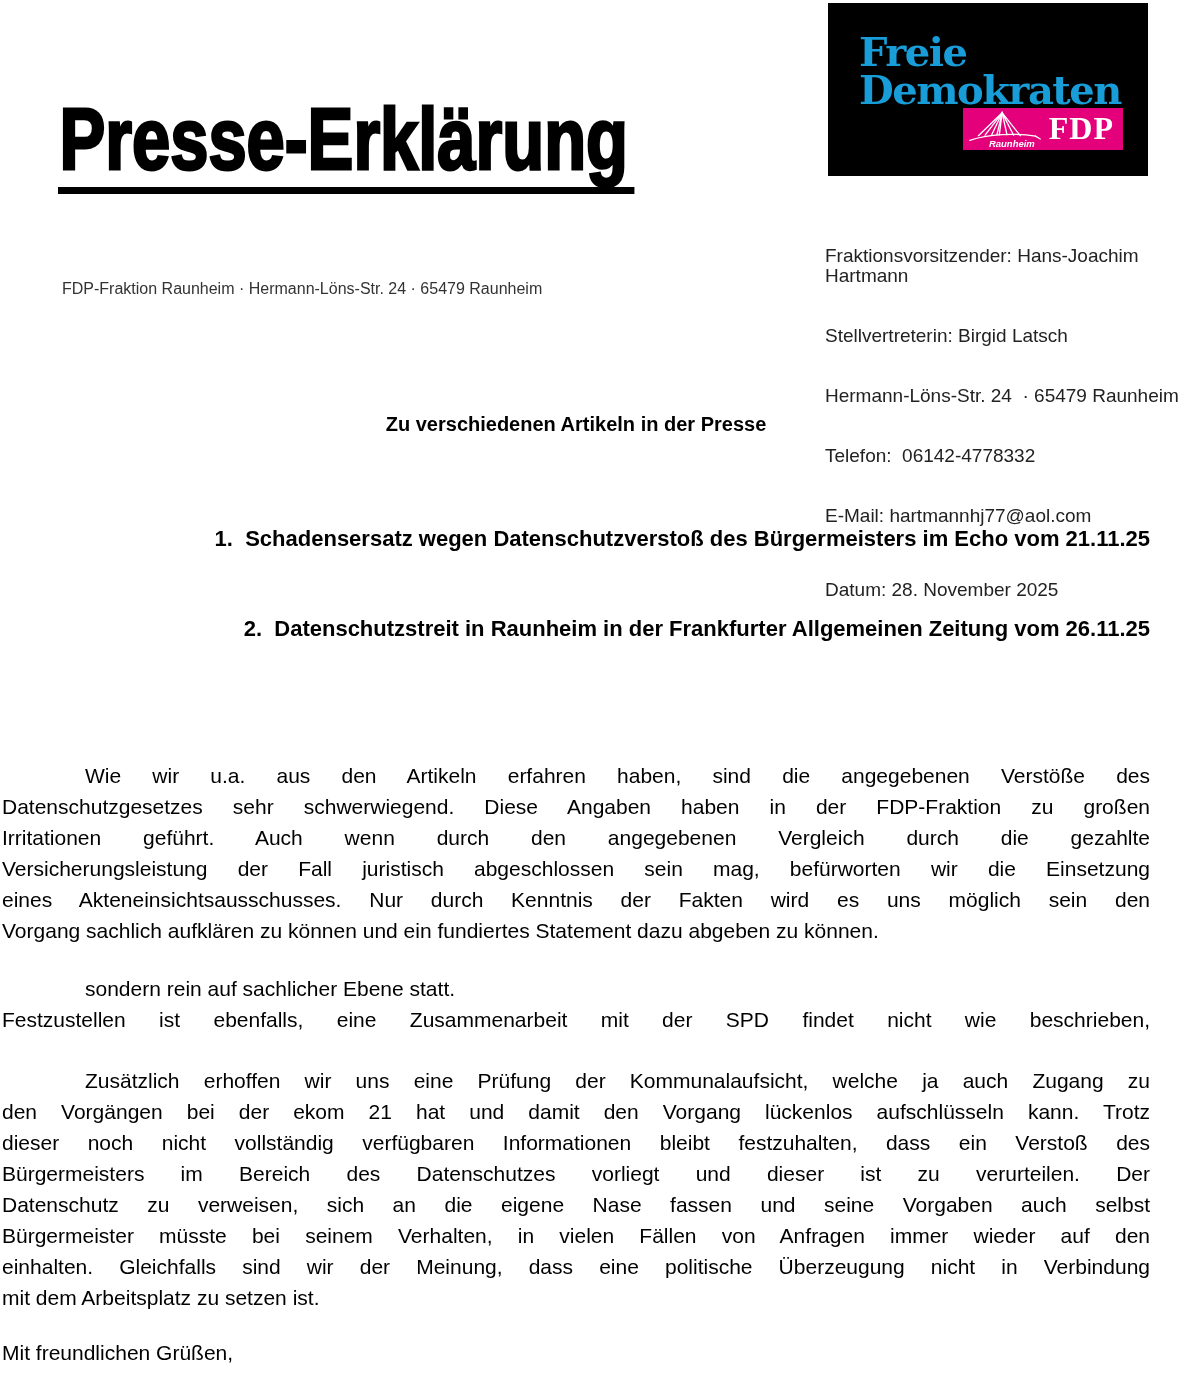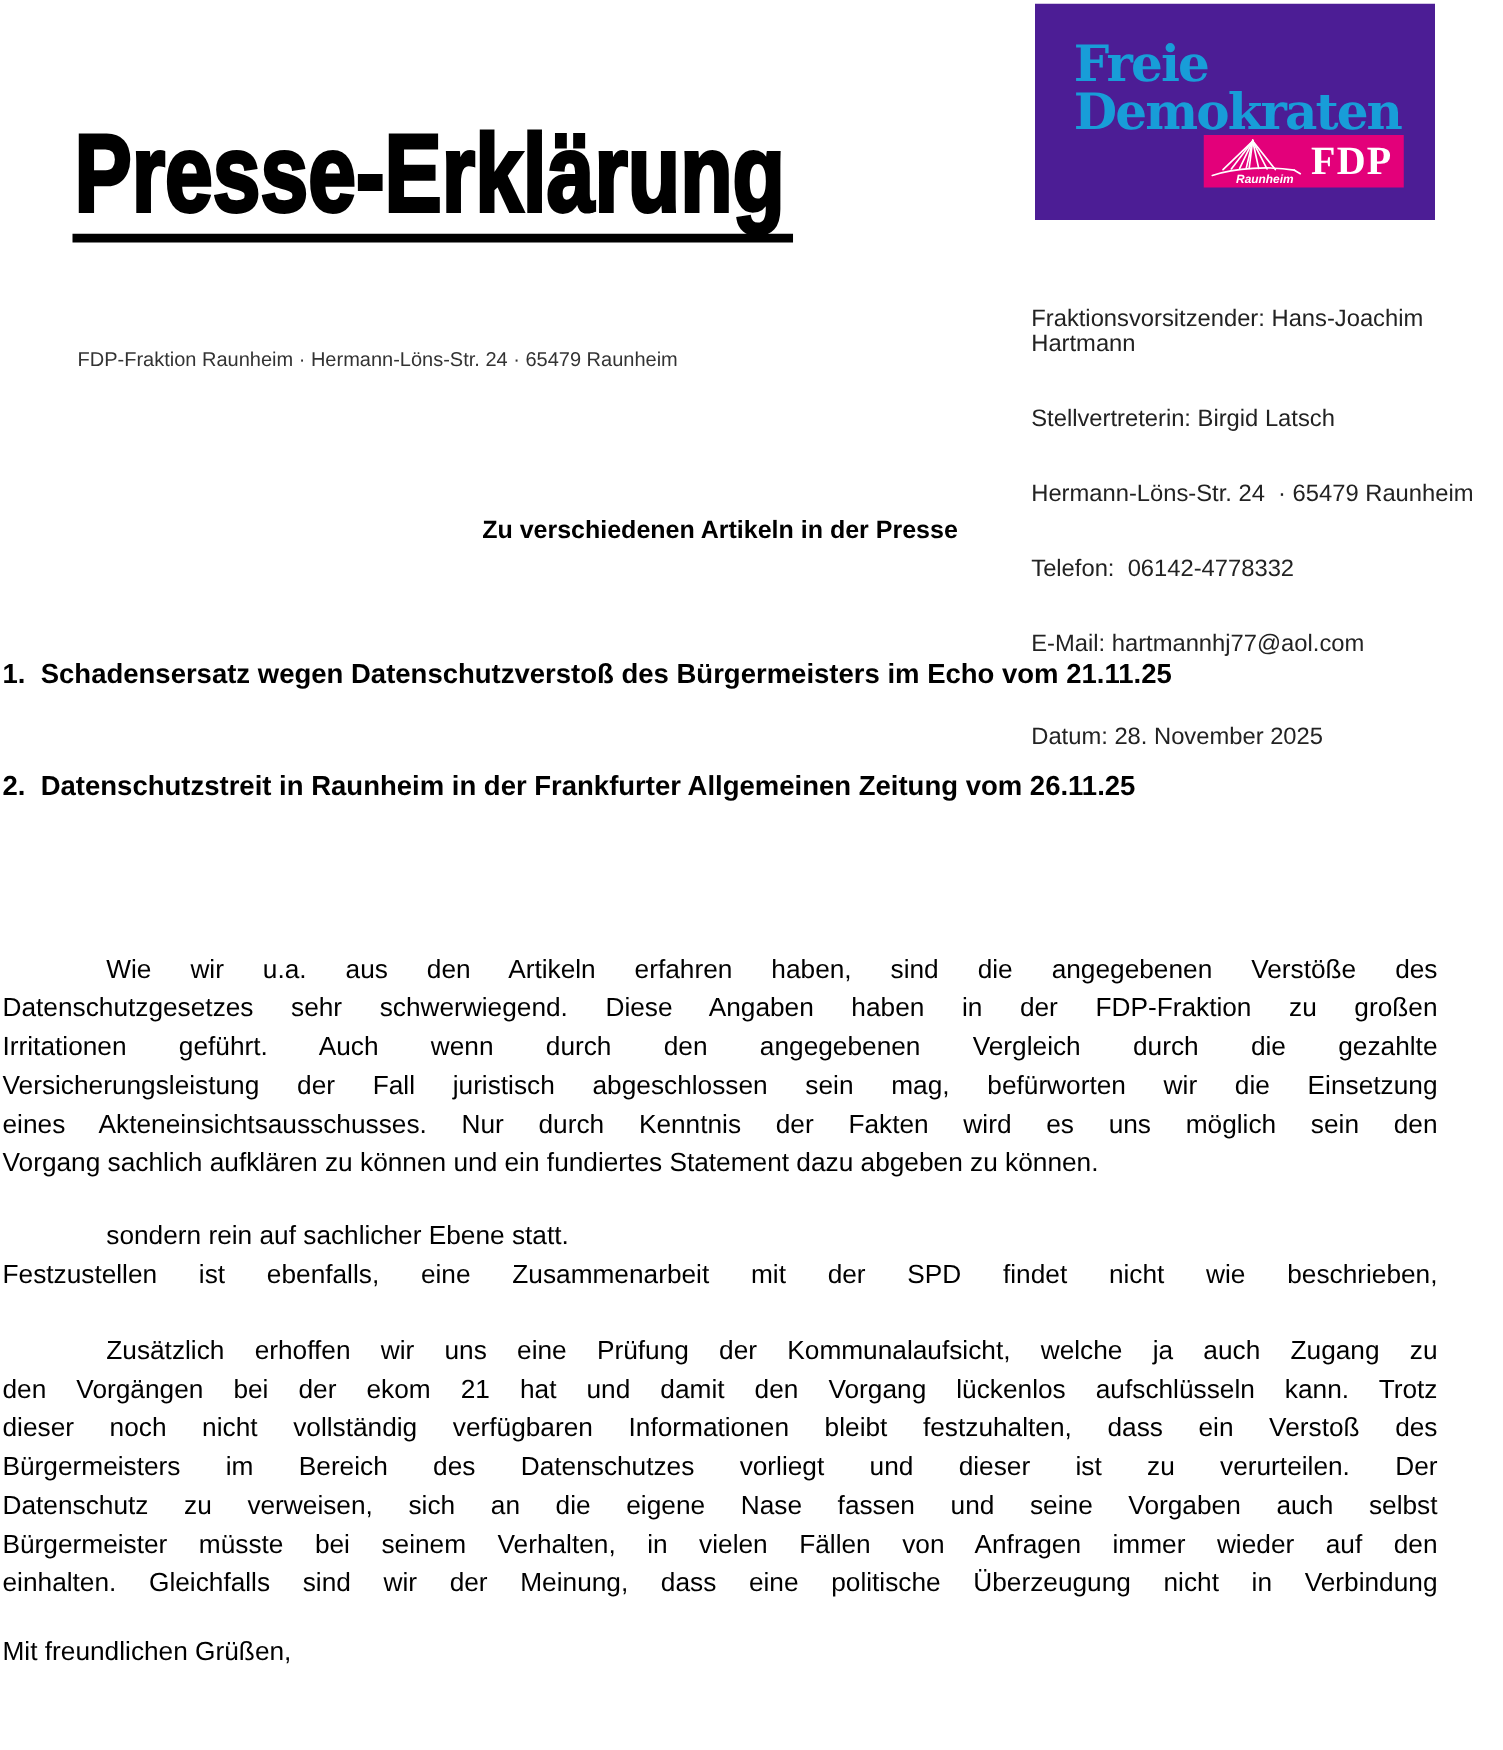--- a/index.html
+++ b/index.html
@@ -42,21 +42,21 @@
     white-space: pre-wrap;
   }
 
   
   .logo {
     position: absolute;
     left: 828px;
     top: 3px;
     width: 320px;
     height: 173px;
-    background: #4c1d95;
+    background: #000000;
   }
   .logo-text {
     position: absolute;
     left: 31px;
     top: 30px;
     font-family: "DejaVu Serif", serif;
     font-weight: bold;
     font-size: 40px;
     line-height: 38px;
     letter-spacing: -1.5px;
@@ -110,21 +110,21 @@
     text-align: center;
     font-weight: bold;
     font-size: 20px;
     line-height: 28px;
   }
   .list {
     margin-top: 26px;
     font-weight: bold;
     font-size: 22px;
     line-height: 30px;
-    text-align: left;
+    text-align: right;
     white-space: pre-wrap;
   }
   .para { width: 100%; }
   .p1 { margin-top: 56px; }
   .p2 { margin-top: 27px; }
   .p3 { margin-top: 30px; }
   .jline { text-align: justify; text-align-last: justify; }
   .jline.jlast { text-align-last: left; }
   .para .jline:first-child { text-indent: 83px; }
 
@@ -194,19 +194,20 @@
         <div class="jline">Festzustellen ist ebenfalls, eine Zusammenarbeit mit der SPD findet nicht wie beschrieben,</div>
       </div>
     <div class="para p3">
         <div class="jline">Zusätzlich erhoffen wir uns eine Prüfung der Kommunalaufsicht, welche ja auch Zugang zu</div>
         <div class="jline">den Vorgängen bei der ekom 21 hat und damit den Vorgang lückenlos aufschlüsseln kann. Trotz</div>
         <div class="jline">dieser noch nicht vollständig verfügbaren Informationen bleibt festzuhalten, dass ein Verstoß des</div>
         <div class="jline">Bürgermeisters im Bereich des Datenschutzes vorliegt und dieser ist zu verurteilen. Der</div>
         <div class="jline">Datenschutz zu verweisen, sich an die eigene Nase fassen und seine Vorgaben auch selbst</div>
         <div class="jline">Bürgermeister müsste bei seinem Verhalten, in vielen Fällen von Anfragen immer wieder auf den</div>
         <div class="jline">einhalten. Gleichfalls sind wir der Meinung, dass eine politische Überzeugung nicht in Verbindung</div>
+        <div class="jline jlast">mit dem Arbeitsplatz zu setzen ist.</div>
       </div>
 
     <div class="closing">Mit freundlichen Grüßen,</div>
 
   </div>
 
 </div>
 
 </body></html>

